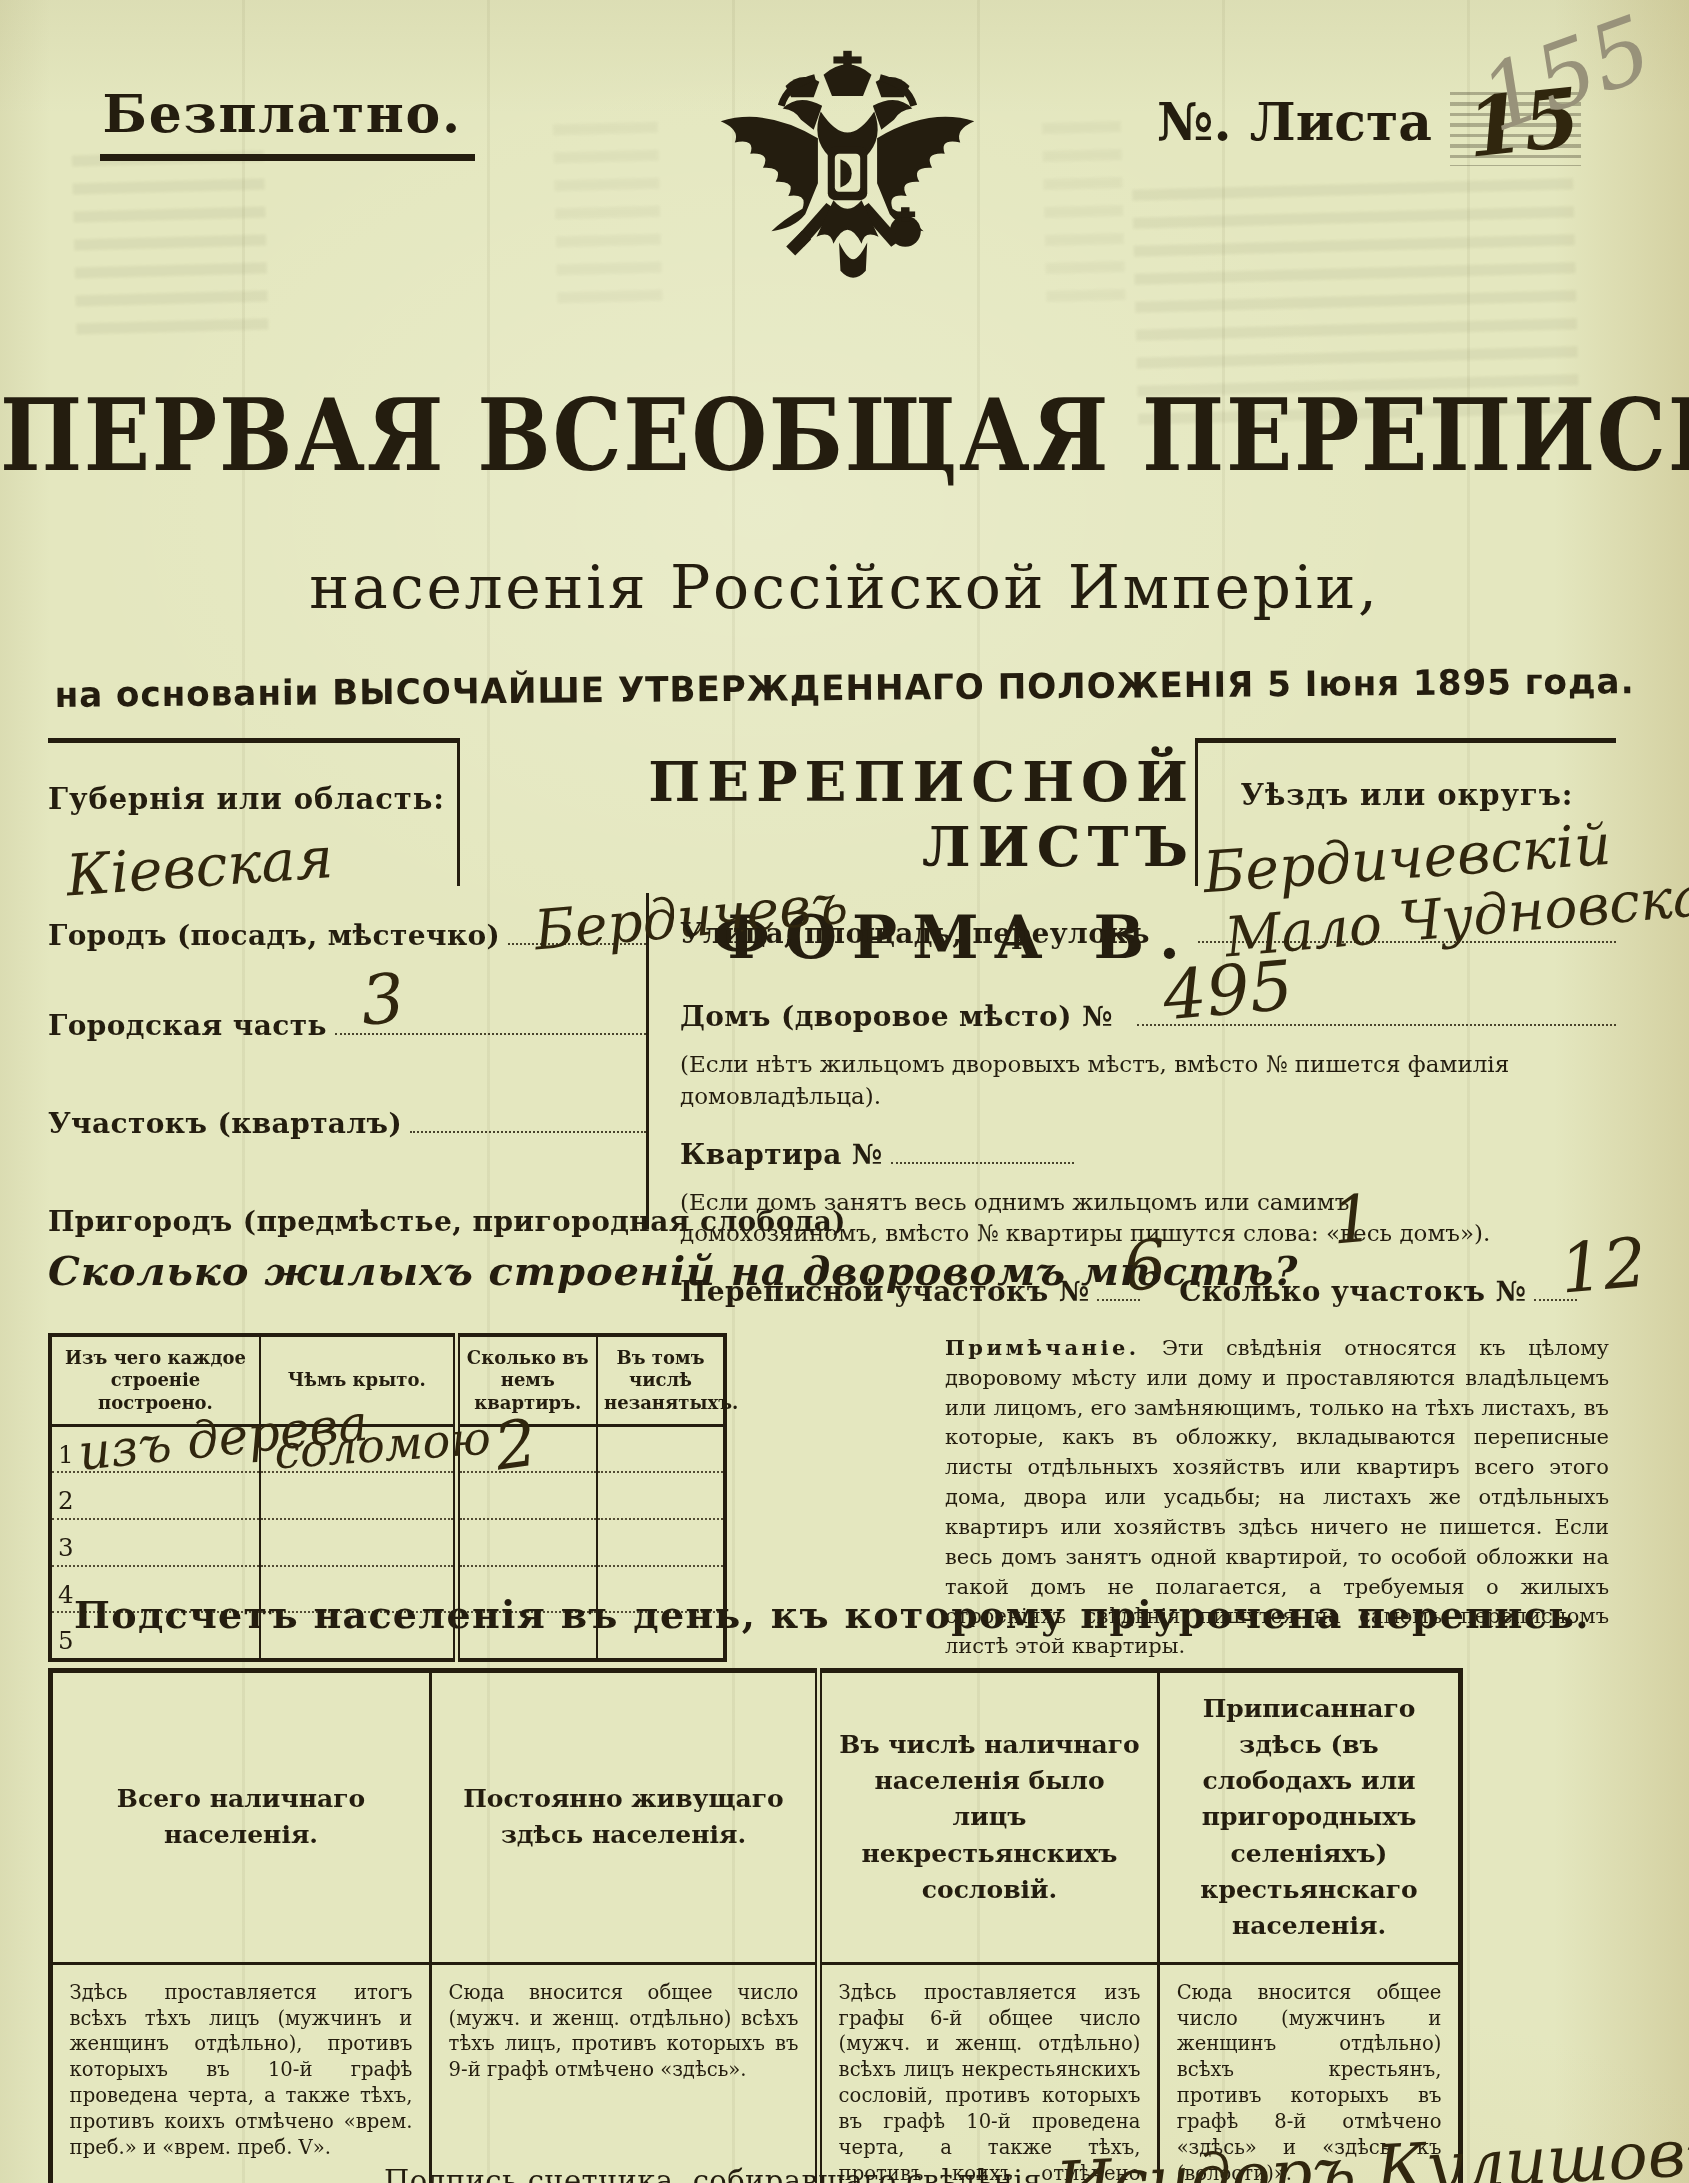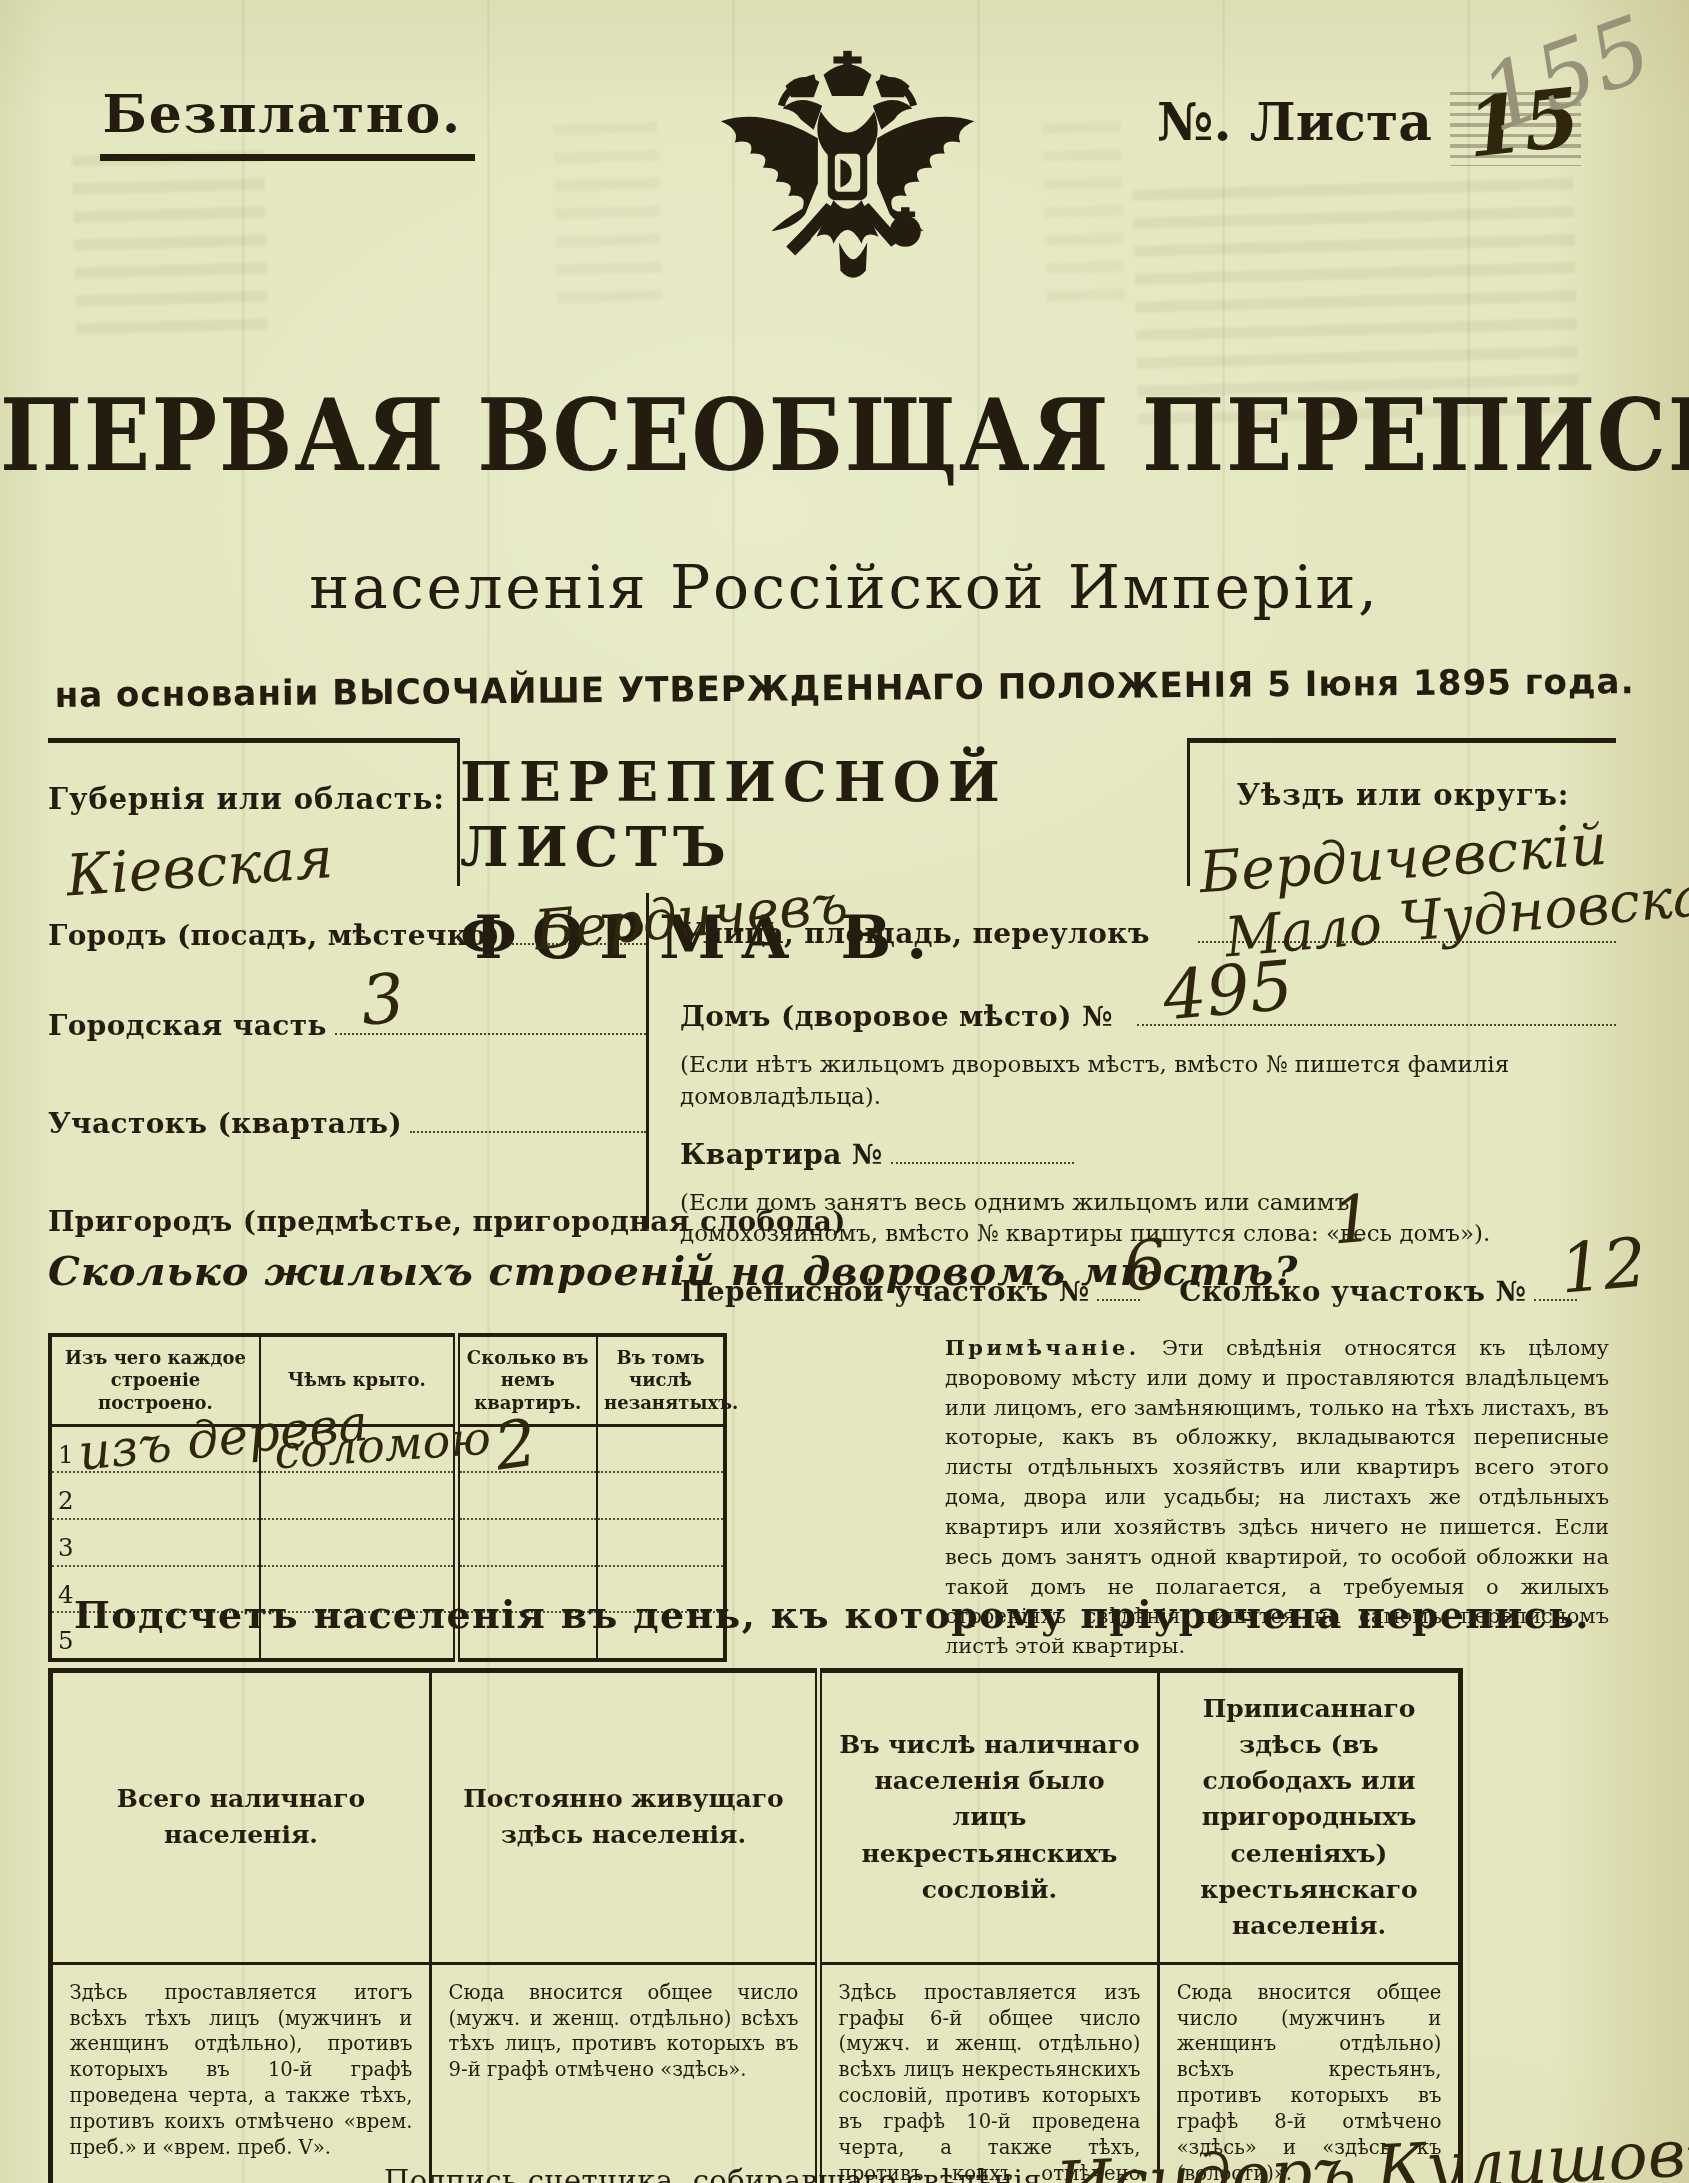--- a/index.html
+++ b/index.html
@@ -41,21 +41,21 @@
   #title-block h1{margin:0;font-size:87px;font-weight:bold;letter-spacing:1.7px;
     transform:scaleY(1.14);white-space:nowrap;}
   .sub{margin-top:65px;font-size:60px;letter-spacing:2.6px;}
   .decree{margin-top:46px;font-family:"DejaVu Sans",sans-serif;font-weight:bold;font-size:35px;
     letter-spacing:0.9px;transform:rotate(-.5deg) scaleX(.98);white-space:nowrap;}
 
   
   #form-header{position:absolute;left:48px;top:738px;width:1568px;height:148px;display:flex;}
   .fh-left{width:409px;border-top:5.2px solid #241d0f;padding-top:39px;position:relative;}
   .fh-center{width:727px;border-left:3.9px solid #241d0f;border-right:3.9px solid #241d0f;
-    text-align:left;padding-top:11.4px;}
+    text-align:right;padding-top:11.4px;padding-left:8px;}
   .fh-right{flex:1;border-top:5.2px solid #241d0f;padding-top:35px;position:relative;text-align:center;}
   .fh-label{font-size:29px;font-weight:bold;letter-spacing:0.9px;}
   .fh-line1{font-size:55px;font-weight:bold;letter-spacing:7px;}
   .fh-line2{font-size:60px;font-weight:bold;letter-spacing:15px;margin-top:23px;}
   .fh-hand{display:block;font-size:57px;margin-top:13px;transform:rotate(-4deg);white-space:nowrap;}
   .fh-left .fh-hand{margin-left:17.5px;}
 
   
   #fields{position:absolute;left:48px;top:893px;width:1568px;height:336px;display:flex;}
   .fcol-left{width:598px;padding-top:26px;}

